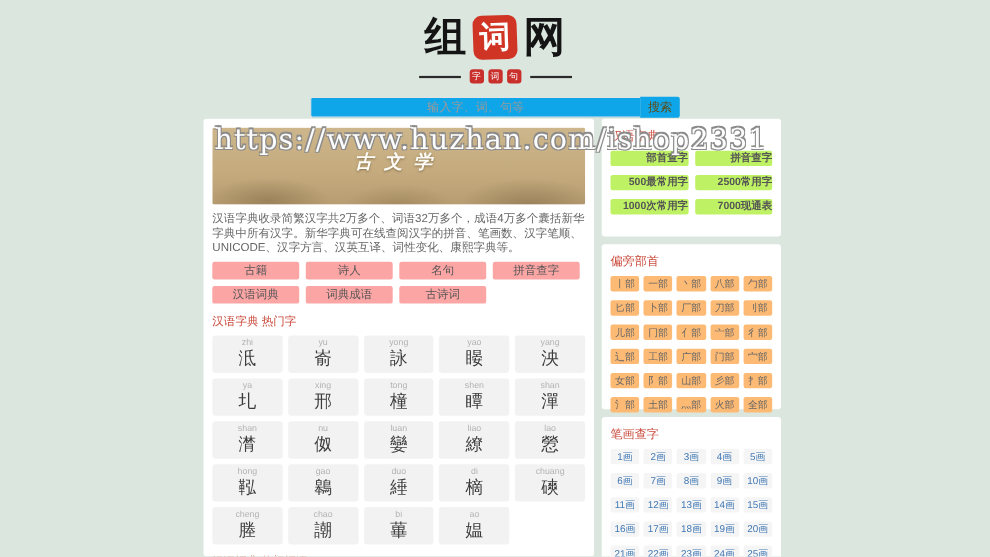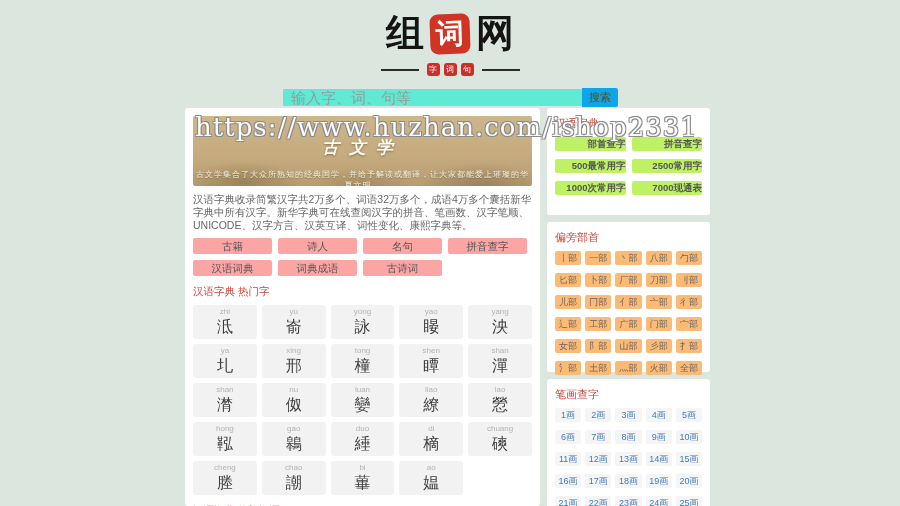--- a/index.html
+++ b/index.html
@@ -22,22 +22,22 @@
   .tagline .rule { width:38px; height:2px; background:#2a2a2a; }
   .tagline .mini-seals { display:flex; gap:4px; }
   .tagline .mini-seal {
     width:13px; height:13px; background:#c9302c; border-radius:3px;
     color:#fff; font-size:8px; display:flex; align-items:center; justify-content:center;
   }
   
   .search-row { display:flex; justify-content:center; margin-top:12px; }
   .search-input {
     width:300px; height:19px; border:1px solid #e3e3e3; border-right:none;
-    border-radius:2px 0 0 2px; background:#5eead4; font-size:15px; color:#333;
-    padding:0 8px; outline:none;
+    border-radius:2px 0 0 2px; background:#0ea5e9; font-size:11px; color:#333;
+    padding:0 8px; outline:none;text-align:center;
   }
   .search-input::placeholder { color:#9a9a9a; }
   .search-btn {
     width:36px; height:19px; border:none; background:#0ea5e9; color:#5f4b10;
     font-size:11px; border-radius:0 2px 2px 0; cursor:pointer;
   }
   
   .content { position:absolute; top:108px; left:185px; display:flex; gap:7px; }
   .card { background:#fff; border-radius:3px; }
   .main-card { width:355px; height:398px; padding:8px; overflow:hidden; }
@@ -136,21 +136,20 @@
 <div class="search-row">
   <input class="search-input" type="text" placeholder="输入字、词、句等" style="">
   <button class="search-btn">搜索</button>
 </div>
 
 <div class="content">
 
   <div class="card main-card">
     <div class="banner">
       <div class="banner-title">古文学</div>
-      <div class="banner-sub">古文学集合了大众所熟知的经典国学，并给予解读或翻译，让大家都能爱上璀璨的华夏文明。</div>
     </div>
 
     <p class="intro">汉语字典收录简繁汉字共2万多个、词语32万多个，成语4万多个囊括新华字典中所有汉字。新华字典可在线查阅汉字的拼音、笔画数、汉字笔顺、UNICODE、汉字方言、汉英互译、词性变化、康熙字典等。</p>
 
     <div class="cat-grid">
 
     <button class="cat-btn">古籍</button>
         <button class="cat-btn">诗人</button>
         <button class="cat-btn">名句</button>
         <button class="cat-btn">拼音查字</button>

